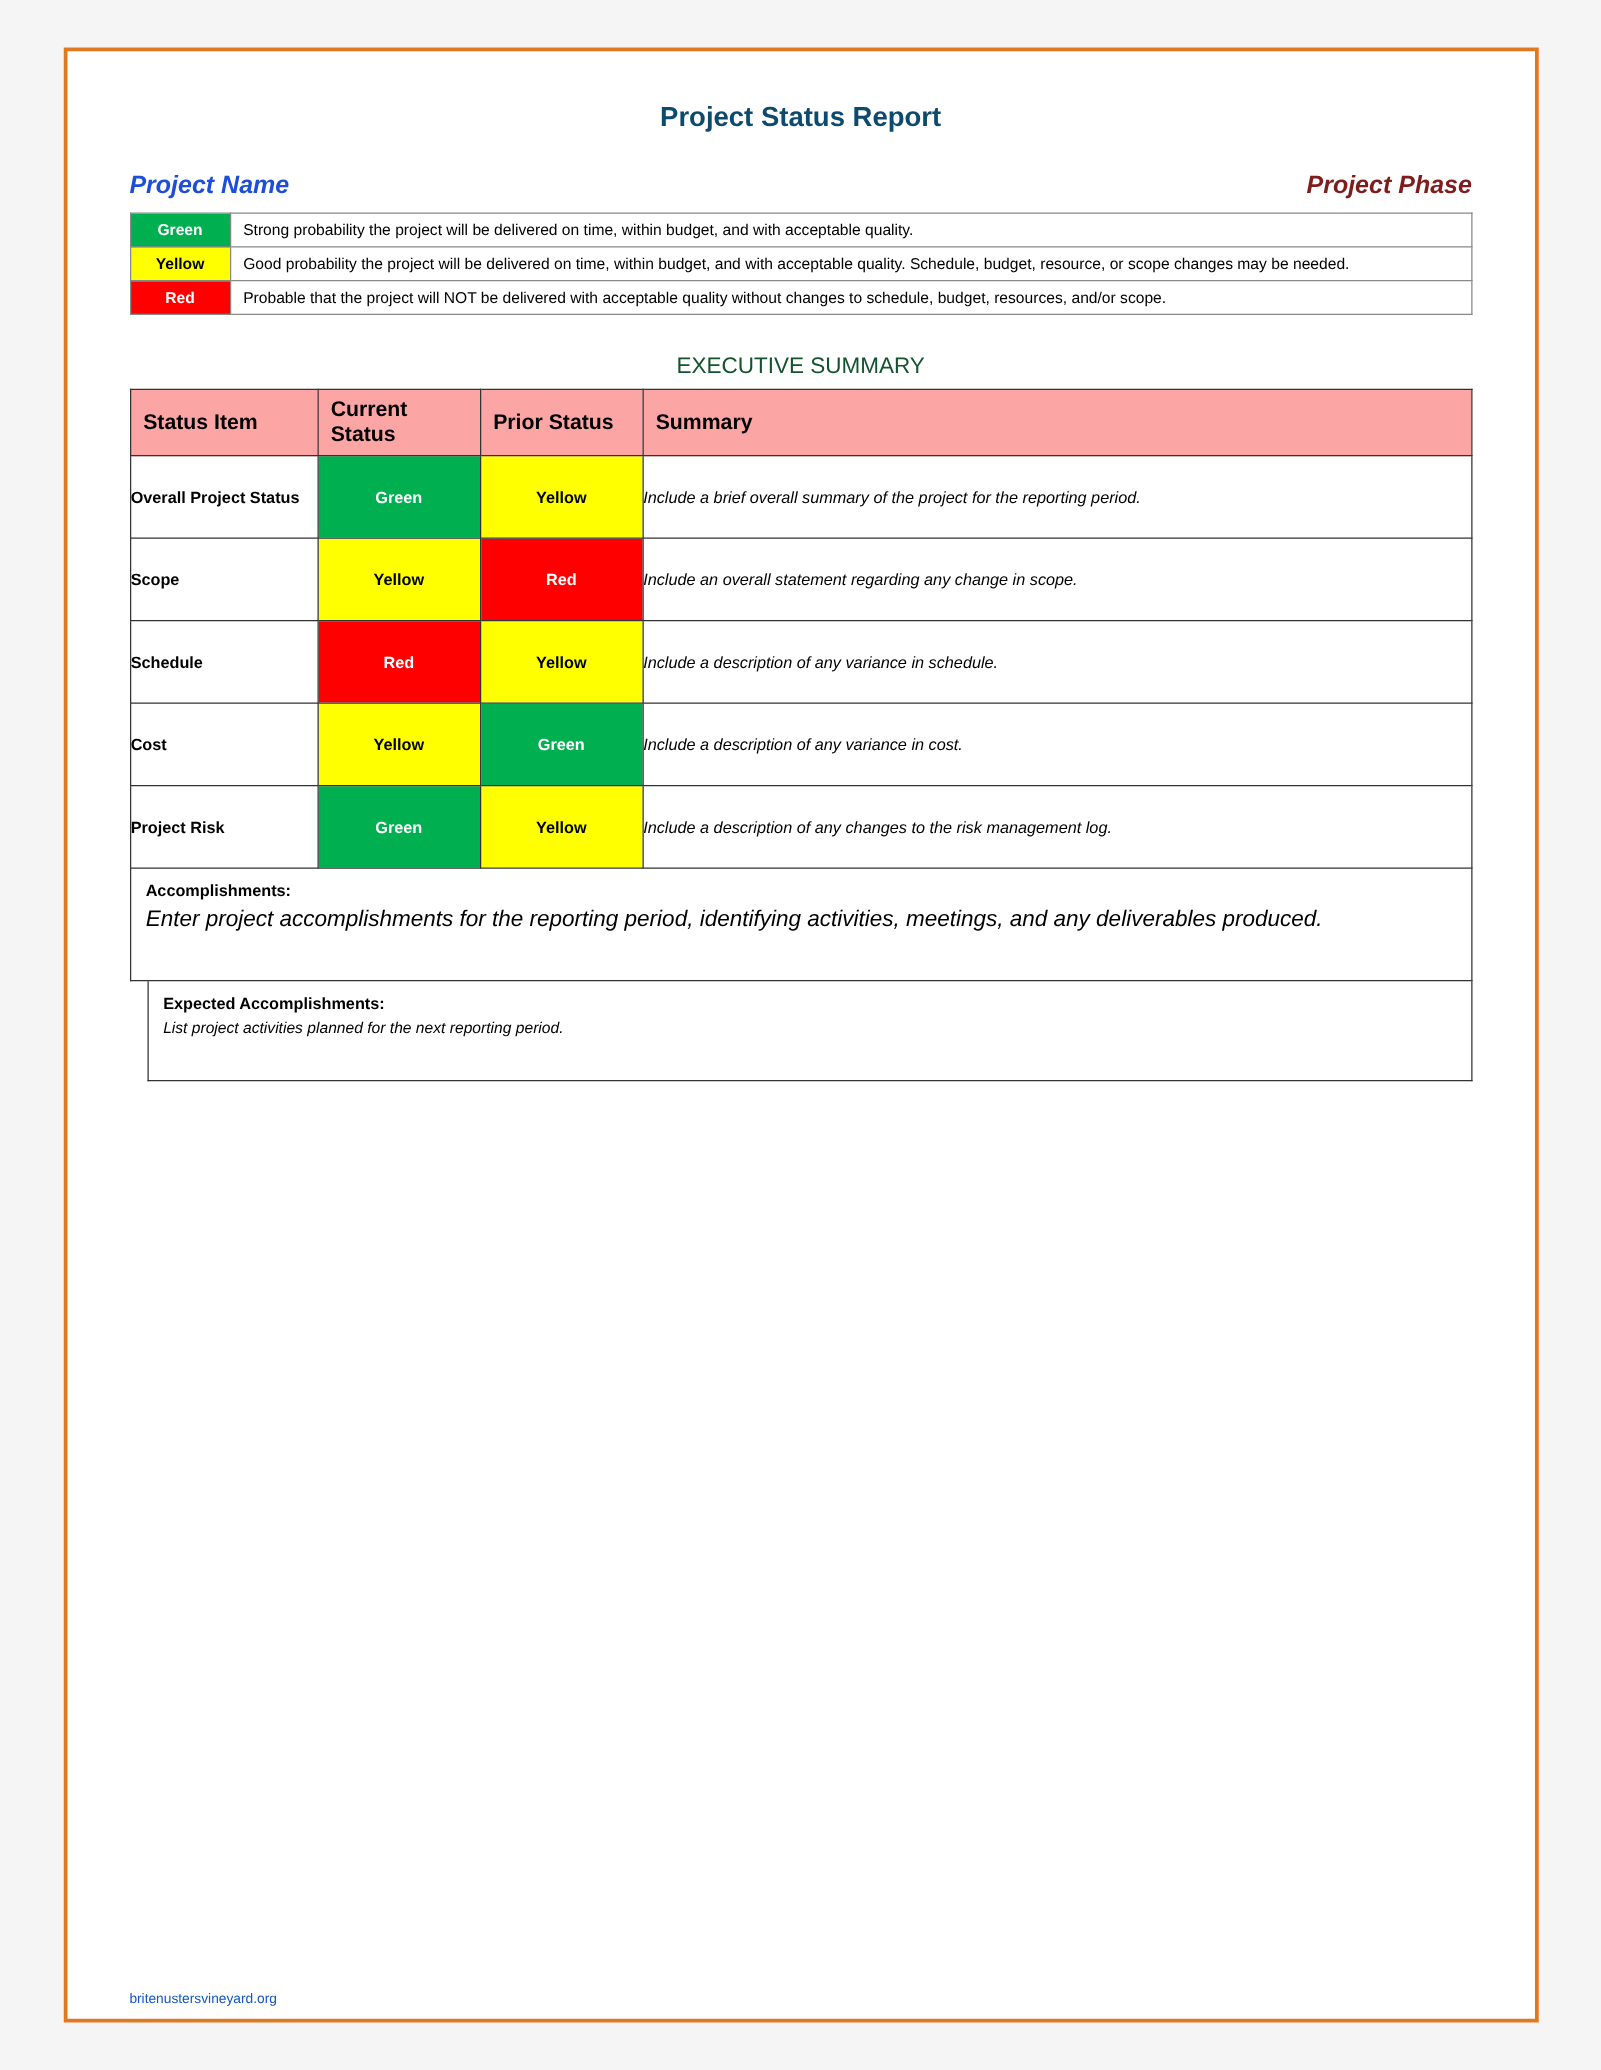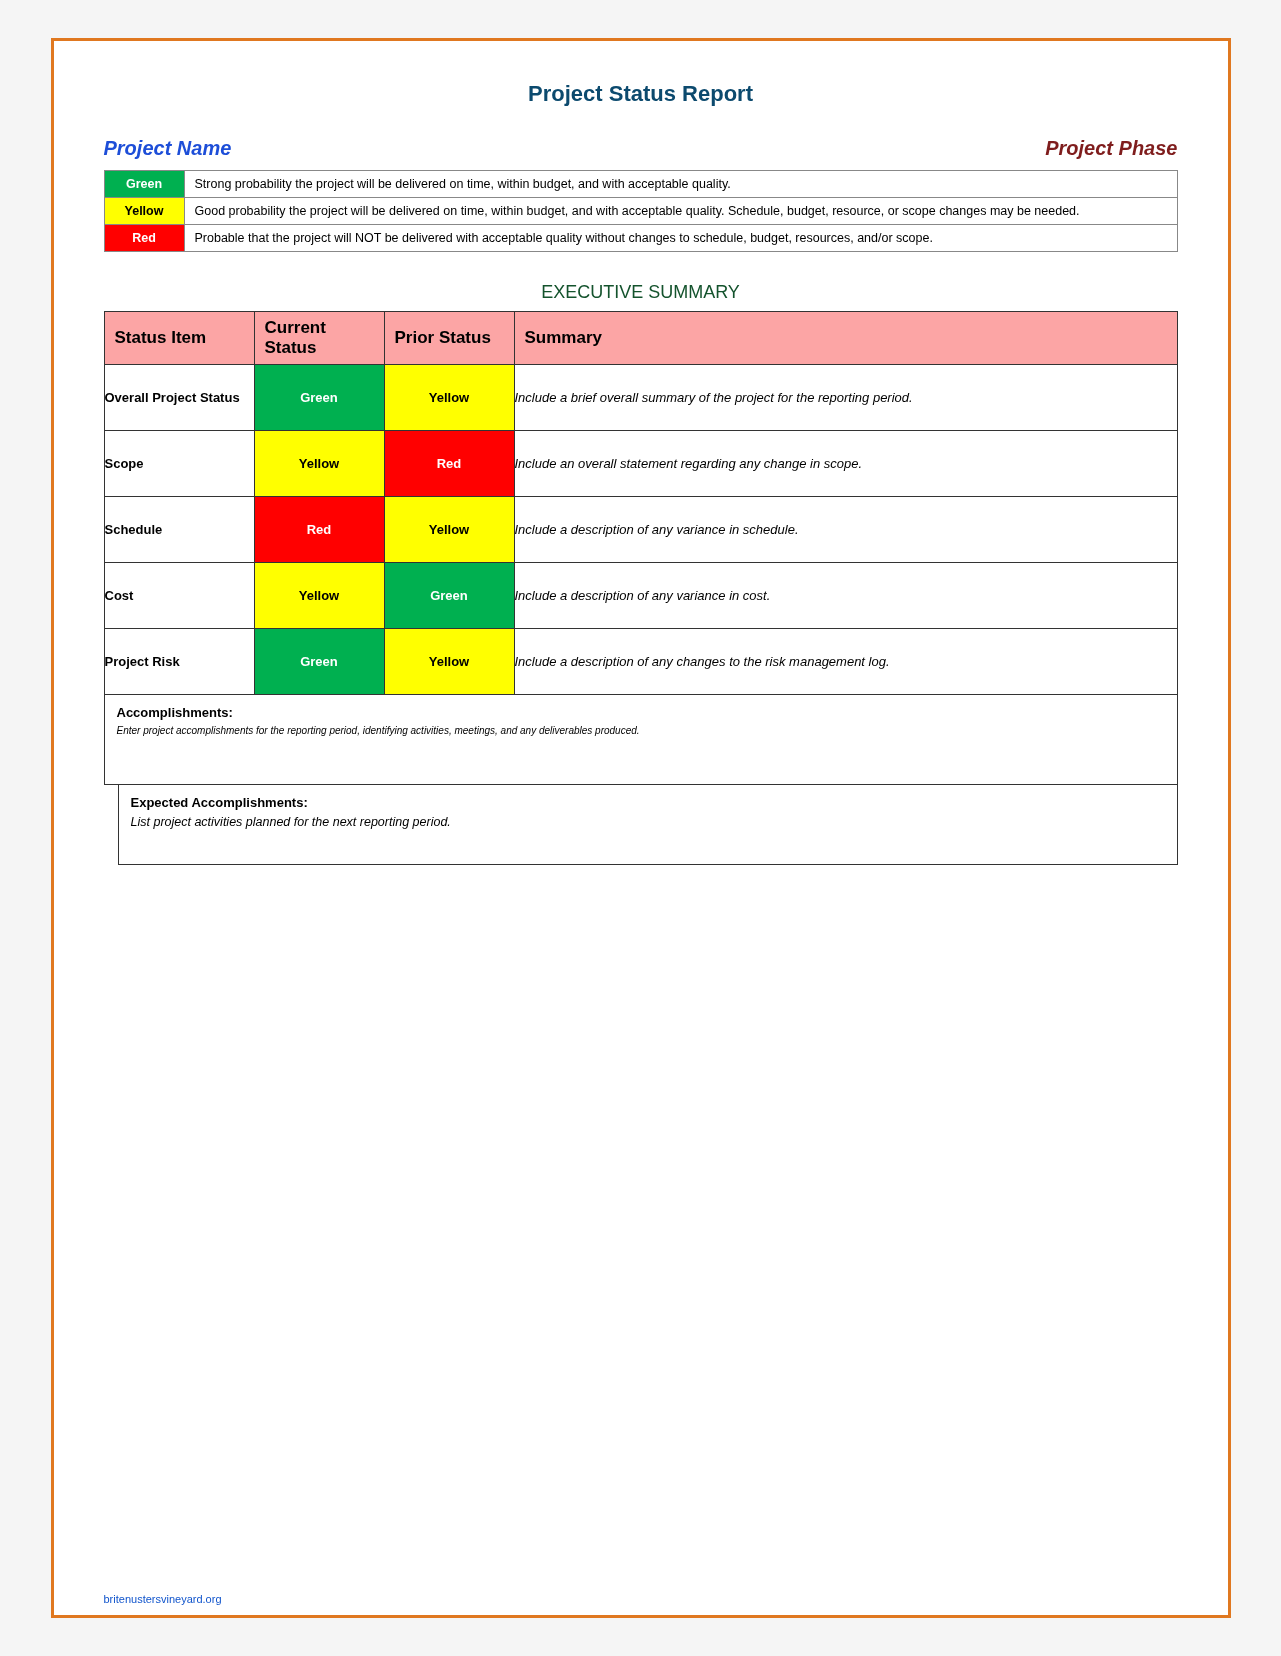--- a/index.html
+++ b/index.html
@@ -161,21 +161,21 @@
       padding: 10px 12px;
       min-height: 90px;
     }
     .accomplishments-title {
       font-weight: bold;
       font-size: 13px;
       margin-bottom: 5px;
     }
     .accomplishments-text {
       font-style: italic;
-      font-size: 10px;
+      font-size: 18px;
     }
     .expected-section {
       border: 1px solid #333;
       border-top: none;
       padding: 10px 12px;
       min-height: 80px;
       margin-left: 14px;
     }
     .expected-title {
       font-weight: bold;

